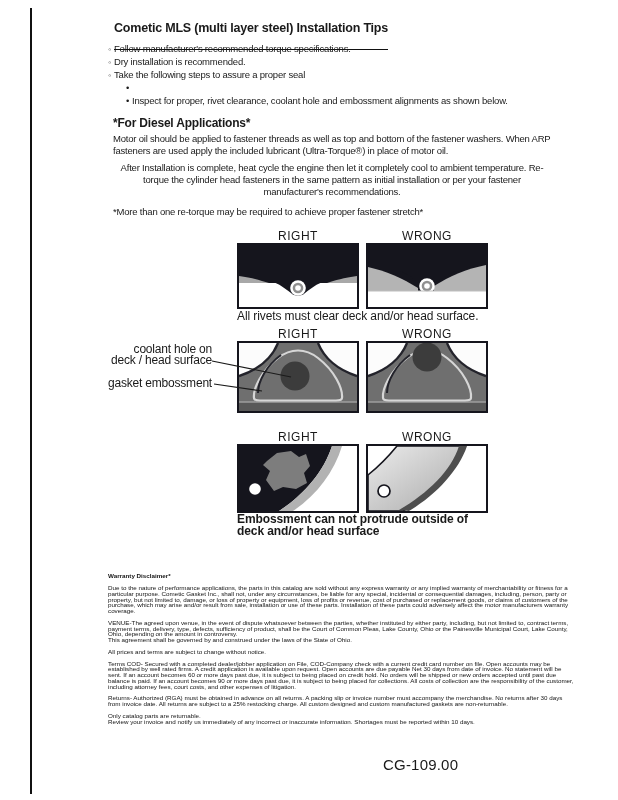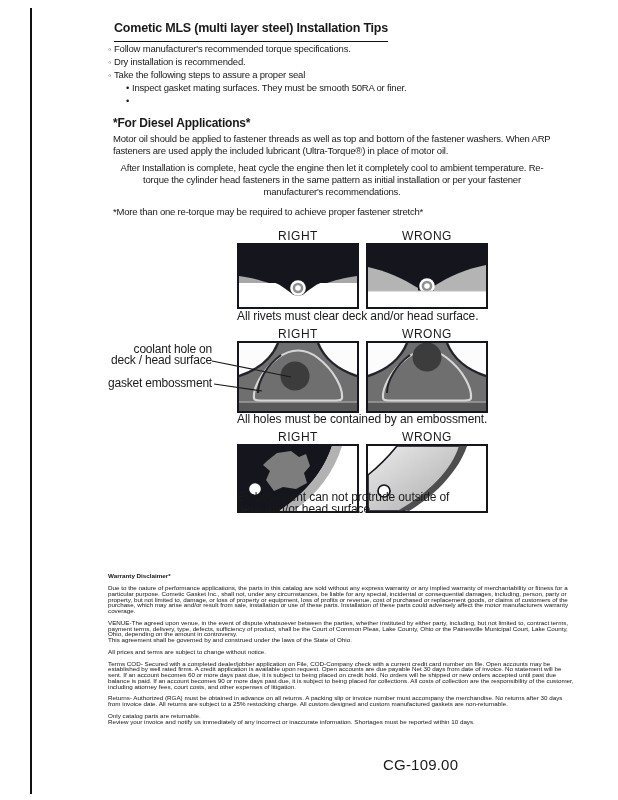--- a/index.html
+++ b/index.html
@@ -1,21 +1,21 @@
 <!DOCTYPE html>
 <html><head>
 <meta charset="utf-8">
 <style>
   html,body{margin:0;padding:0;background:#e8e8e8;}
   #page{position:relative;width:618px;height:800px;background:#ffffff;margin:0 auto;
         font-family:"Liberation Sans", sans-serif;color:#1a1a1a;overflow:hidden;}
   .abs{position:absolute;}
   .rule{background:#111;}
   .title{font-size:12.5px;font-weight:bold;letter-spacing:-0.2px;border-bottom:1.5px solid #111;
-         padding-bottom:6px;white-space:nowrap;}
+         padding-bottom:14px;white-space:nowrap;}
   .body-txt{font-size:9.5px;letter-spacing:-0.2px;line-height:12.2px;}
   .bullets{font-size:9.5px;letter-spacing:-0.2px;line-height:12.9px;}
   .b-row{display:flex;}
   .b-row .mk{width:9px;text-align:center;flex:0 0 9px;}
   .mk-open{font-size:8px;position:relative;top:1px;}
   .sub{margin-left:18px;}
   .sect-head{font-size:12px;font-weight:bold;letter-spacing:-0.2px;}
   .rw-lbl{width:122px;text-align:center;font-size:12px;letter-spacing:0.5px;}
   .dbox{width:122px;border:2px solid #15151d;box-sizing:border-box;background:#fff;}
   .dbox svg{display:block;width:100%;height:100%;}
@@ -47,24 +47,24 @@
     <div class="b-row">
       <span class="mk mk-open">◦</span>
       <span>Dry installation is recommended.</span>
     </div>
     <div class="b-row">
       <span class="mk mk-open">◦</span>
       <span>Take the following steps to assure a proper seal</span>
     </div>
     <div class="b-row sub">
       <span class="mk">•</span>
-      <span>Inspect gasket mating surfaces.  They must be smooth 50RA or finer.</span>
     </div>
     <div class="b-row sub">
       <span class="mk">•</span>
+      <span>Inspect for proper, rivet clearance, coolant hole and embossment alignments as shown below.</span>
     </div>
   </div>
 
   <div class="abs sect-head" style="left:113px;top:116px;">*For Diesel Applications*</div>
   <div class="abs body-txt" style="left:113px;top:133px;width:438px;">Motor oil should be applied to fastener threads as well as top and bottom of the fastener washers. When ARP fasteners are used apply the included lubricant (Ultra-Torque®) in place of motor oil.</div>
   <div class="abs body-txt" style="left:113px;top:162px;width:438px;text-align:center;">After Installation is complete, heat cycle the engine then let it completely cool to ambient temperature. Re-torque the cylinder head fasteners in the same pattern as initial installation or per your fastener manufacturer's recommendations.</div>
   <div class="abs body-txt" style="left:113px;top:206px;width:470px;">*More than one re-torque may be required to achieve proper fastener stretch*</div>
 
   <div class="abs rw-lbl" style="left:237px;top:229px;">RIGHT</div>
   <div class="abs rw-lbl" style="left:366px;top:229px;">WRONG</div>
@@ -132,21 +132,20 @@
       <path d="M19,50 C19,38 28,22 42,12" fill="none" stroke="#23232b" stroke-width="2"></path>
       <circle cx="59" cy="14" r="14.5" fill="#3c3c3c"></circle>
     </svg>
   </div>
 
   <svg class="abs" style="left:112px;top:342px;width:190px;height:55px;pointer-events:none;" viewBox="0 0 190 55">
     <line x1="100" y1="19" x2="179" y2="35" stroke="#1a1a1a" stroke-width="1.1"></line>
     <line x1="102" y1="42" x2="150" y2="49" stroke="#1a1a1a" stroke-width="1.1"></line>
   </svg>
 
-  <div class="abs cap" style="left:237px;top:414px;width:320px;">All holes must be contained by an embossment.</div>
 
   <div class="abs rw-lbl" style="left:237px;top:430px;">RIGHT</div>
   <div class="abs rw-lbl" style="left:366px;top:430px;">WRONG</div>
 
   <div class="abs dbox h69" style="left:237px;top:444px;">
     <svg viewBox="0 0 118 65">
       <rect width="118" height="65" fill="#ffffff"></rect>
       <path d="M0,0 L93,0 C85,25 66,48 40,65 L0,65 Z" fill="#15151d"></path>
       <path d="M93,0 C85,25 66,48 40,65 L54,65 C78,49 95,26 103,0 Z" fill="#b2b2b2"></path>
       <path d="M28,15 L38,7 L52,5 L60,11 L67,8 L71,20 L65,27 L68,37 L57,43 L44,41 L35,45 L27,34 L31,25 L24,19 Z" fill="#7d7d7d"></path>
@@ -160,21 +159,21 @@
           <stop offset="0" stop-color="#ececec"></stop>
           <stop offset="1" stop-color="#a9a9a9"></stop>
         </linearGradient>
       </defs>
       <rect width="118" height="65" fill="#ffffff"></rect>
       <path d="M29,0 L95,0 C87,26 63,50 35,65 L0,65 L0,29 C10,21 20,11 29,0 Z" fill="url(#g3)" stroke="#15151d" stroke-width="1.6"></path>
       <path d="M91,0 C83,25 60,47 31,64 L41,65 C68,49 91,24 99,0 Z" fill="#4e4e4e"></path>
       <circle cx="16" cy="45" r="6" fill="#ffffff" stroke="#15151d" stroke-width="1.7"></circle>
     </svg>
   </div>
-  <div class="abs cap" style="left:237px;top:492px;width:240px;">Embossment can not protrude outside of deck and/or head surface</div>
+  <div class="abs cap" style="left:237px;top:514px;width:240px;font-weight:bold;">Embossment can not protrude outside of deck and/or head surface</div>
 
   <div class="abs legal" style="left:108px;top:573px;">
     <div class="legal-inner">
       <div class="lh">Warranty Disclaimer*</div>
       <div class="lp">Due to the nature of performance applications, the parts in this catalog are sold without any express warranty or any implied warranty of merchantability or fitness for a particular purpose.  Cometic Gasket Inc., shall not, under any circumstances, be liable for any special, incidental or consequential damages, including, person, party or property, but not limited to, damage, or loss of property or equipment, loss of profits or revenue, cost of purchased or replacement goods, or claims of customers of the purchase, which may arise and/or result from sale, installation or use of these parts.  Installation of these parts could adversely affect the motor manufacturers warranty coverage.</div>
       <div class="lp0">VENUE-The agreed upon venue, in the event of dispute whatsoever between the parties, whether instituted by either party, including, but not limited to, contract terms, payment terms, delivery, type, defects, sufficiency of product, shall be the Court of Common Pleas, Lake County, Ohio or the Painesville Municipal Court, Lake County, Ohio, depending on the amount in controversy.</div>
       <div class="lp">This agreement shall be governed by and construed under the laws of the State of Ohio.</div>
       <div class="lp">All prices and terms are subject to change without notice.</div>
       <div class="lp">Terms COD- Secured with a completed dealer/jobber application on File, COD-Company check with a current credit card number on file.  Open accounts may be established by well rated firms.  A credit application is available upon request.  Open accounts are due payable Net 30 days from date of invoice.  No statement will be sent.  If an account becomes 60 or more days past due, it is subject to being placed on credit hold.  No orders will be shipped or new orders accepted until past due balance is paid.  If an account becomes 90 or more days past due, it is subject to being placed for collections.  All costs of collection are the responsibility of the customer, including attorney fees, court costs, and other expenses of litigation.</div>
       <div class="lp">Returns- Authorized (RGA) must be obtained in advance on all returns.  A packing slip or invoice number must accompany the merchandise.  No returns after 30 days from invoice date.  All returns are subject to a 25% restocking charge.  All custom designed and custom manufactured gaskets are non-returnable.</div>

